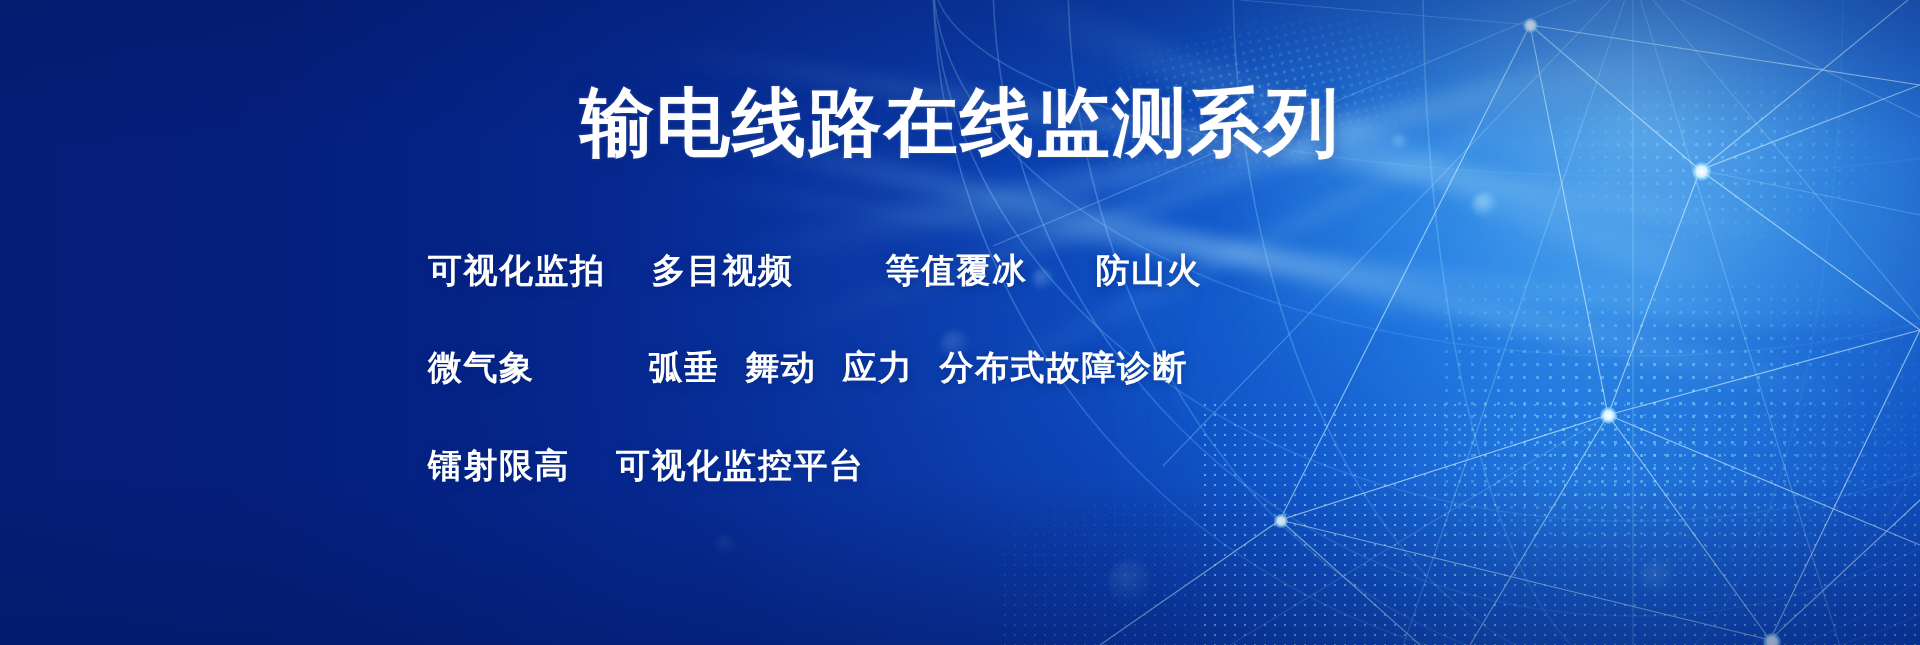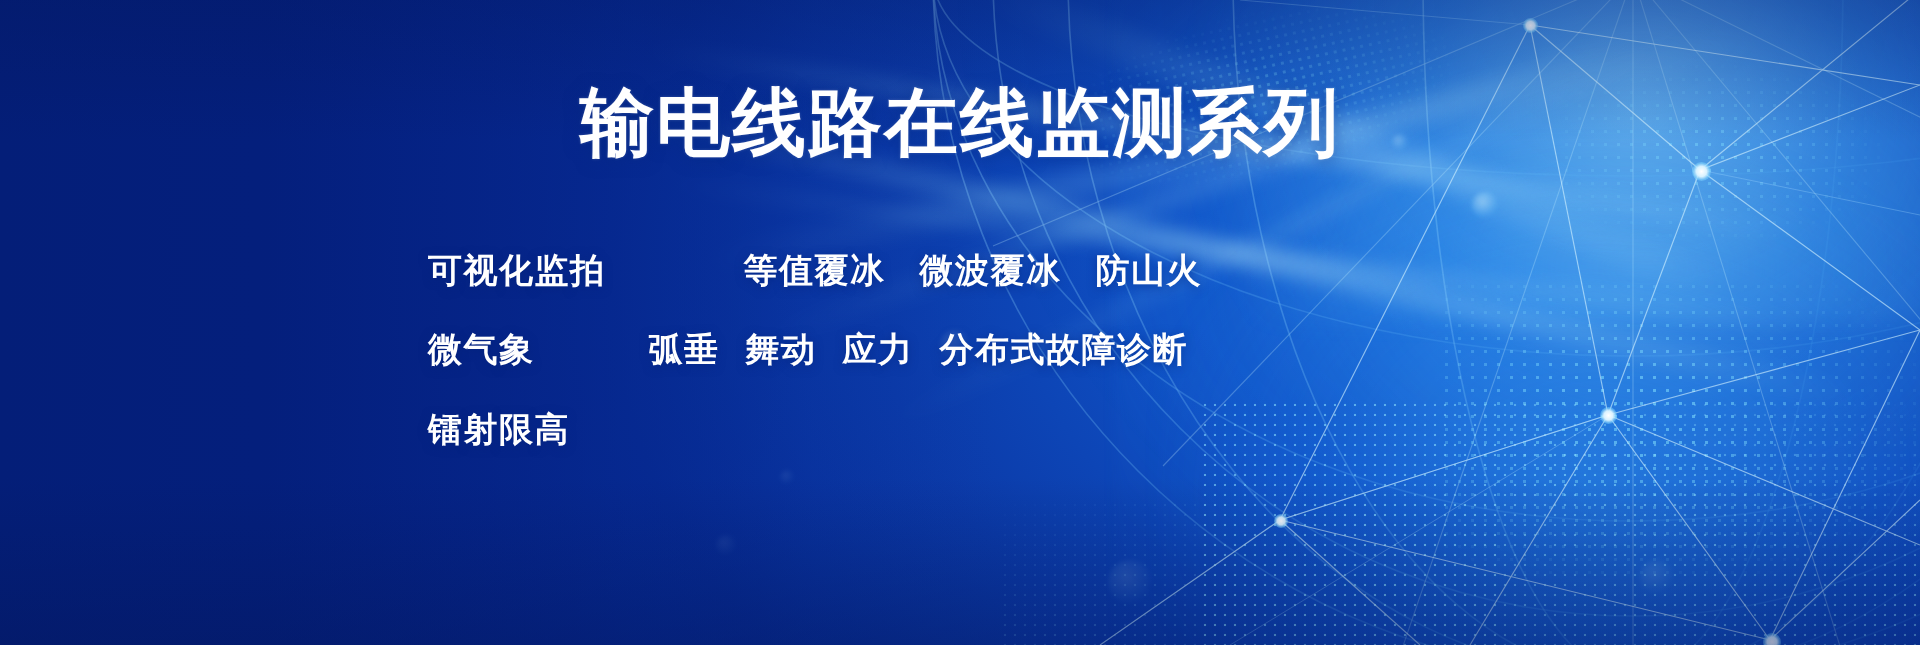--- a/index.html
+++ b/index.html
@@ -143,21 +143,21 @@
     white-space:nowrap;
     text-shadow:0 2px 16px rgba(0,40,130,.55), 0 0 3px rgba(255,255,255,.25);
   }
 
   .taglines{
     position:absolute;
     left:428px;
     top:252px;
     display:flex;
     flex-direction:column;
-    gap:42px;
+    gap:60px;
     text-align:right;
   }
   .tag-row{
     display:flex;
     align-items:center;
     white-space:nowrap;
   }
   .tag{
     color:#ffffff;
     font-size:34px;
@@ -303,25 +303,25 @@
 
   <div class="content">
 
     <div class="headline">输电线路在线监测系列</div>
 
     <div class="taglines">
 
       <div class="tag-row">
         <span class="tag">可视化监拍</span>
         <span class="gap-lg"></span>
+        <span class="tag">多目视频</span>
         <span class="gap-lg"></span>
         <span class="gap-lg"></span>
         <span class="tag">等值覆冰</span>
         <span class="gap-md"></span>
-        <span class="tag">微波覆冰</span>
         <span class="gap-md"></span>
         <span class="tag">防山火</span>
       </div>
 
       <div class="tag-row">
         <span class="tag">微气象</span>
         <span class="gap-md"></span>
         <span class="gap-lg"></span>
         <span class="gap-md"></span>
         <span class="tag">弧垂</span>
@@ -329,17 +329,18 @@
         <span class="tag">舞动</span>
         <span class="gap-sm"></span>
         <span class="tag">应力</span>
         <span class="gap-sm"></span>
         <span class="tag">分布式故障诊断</span>
       </div>
 
       <div class="tag-row">
         <span class="tag">镭射限高</span>
         <span class="gap-lg"></span>
+        <span class="tag">可视化监控平台</span>
       </div>
 
     </div>
   </div>
 </div>
 
 </body></html>

